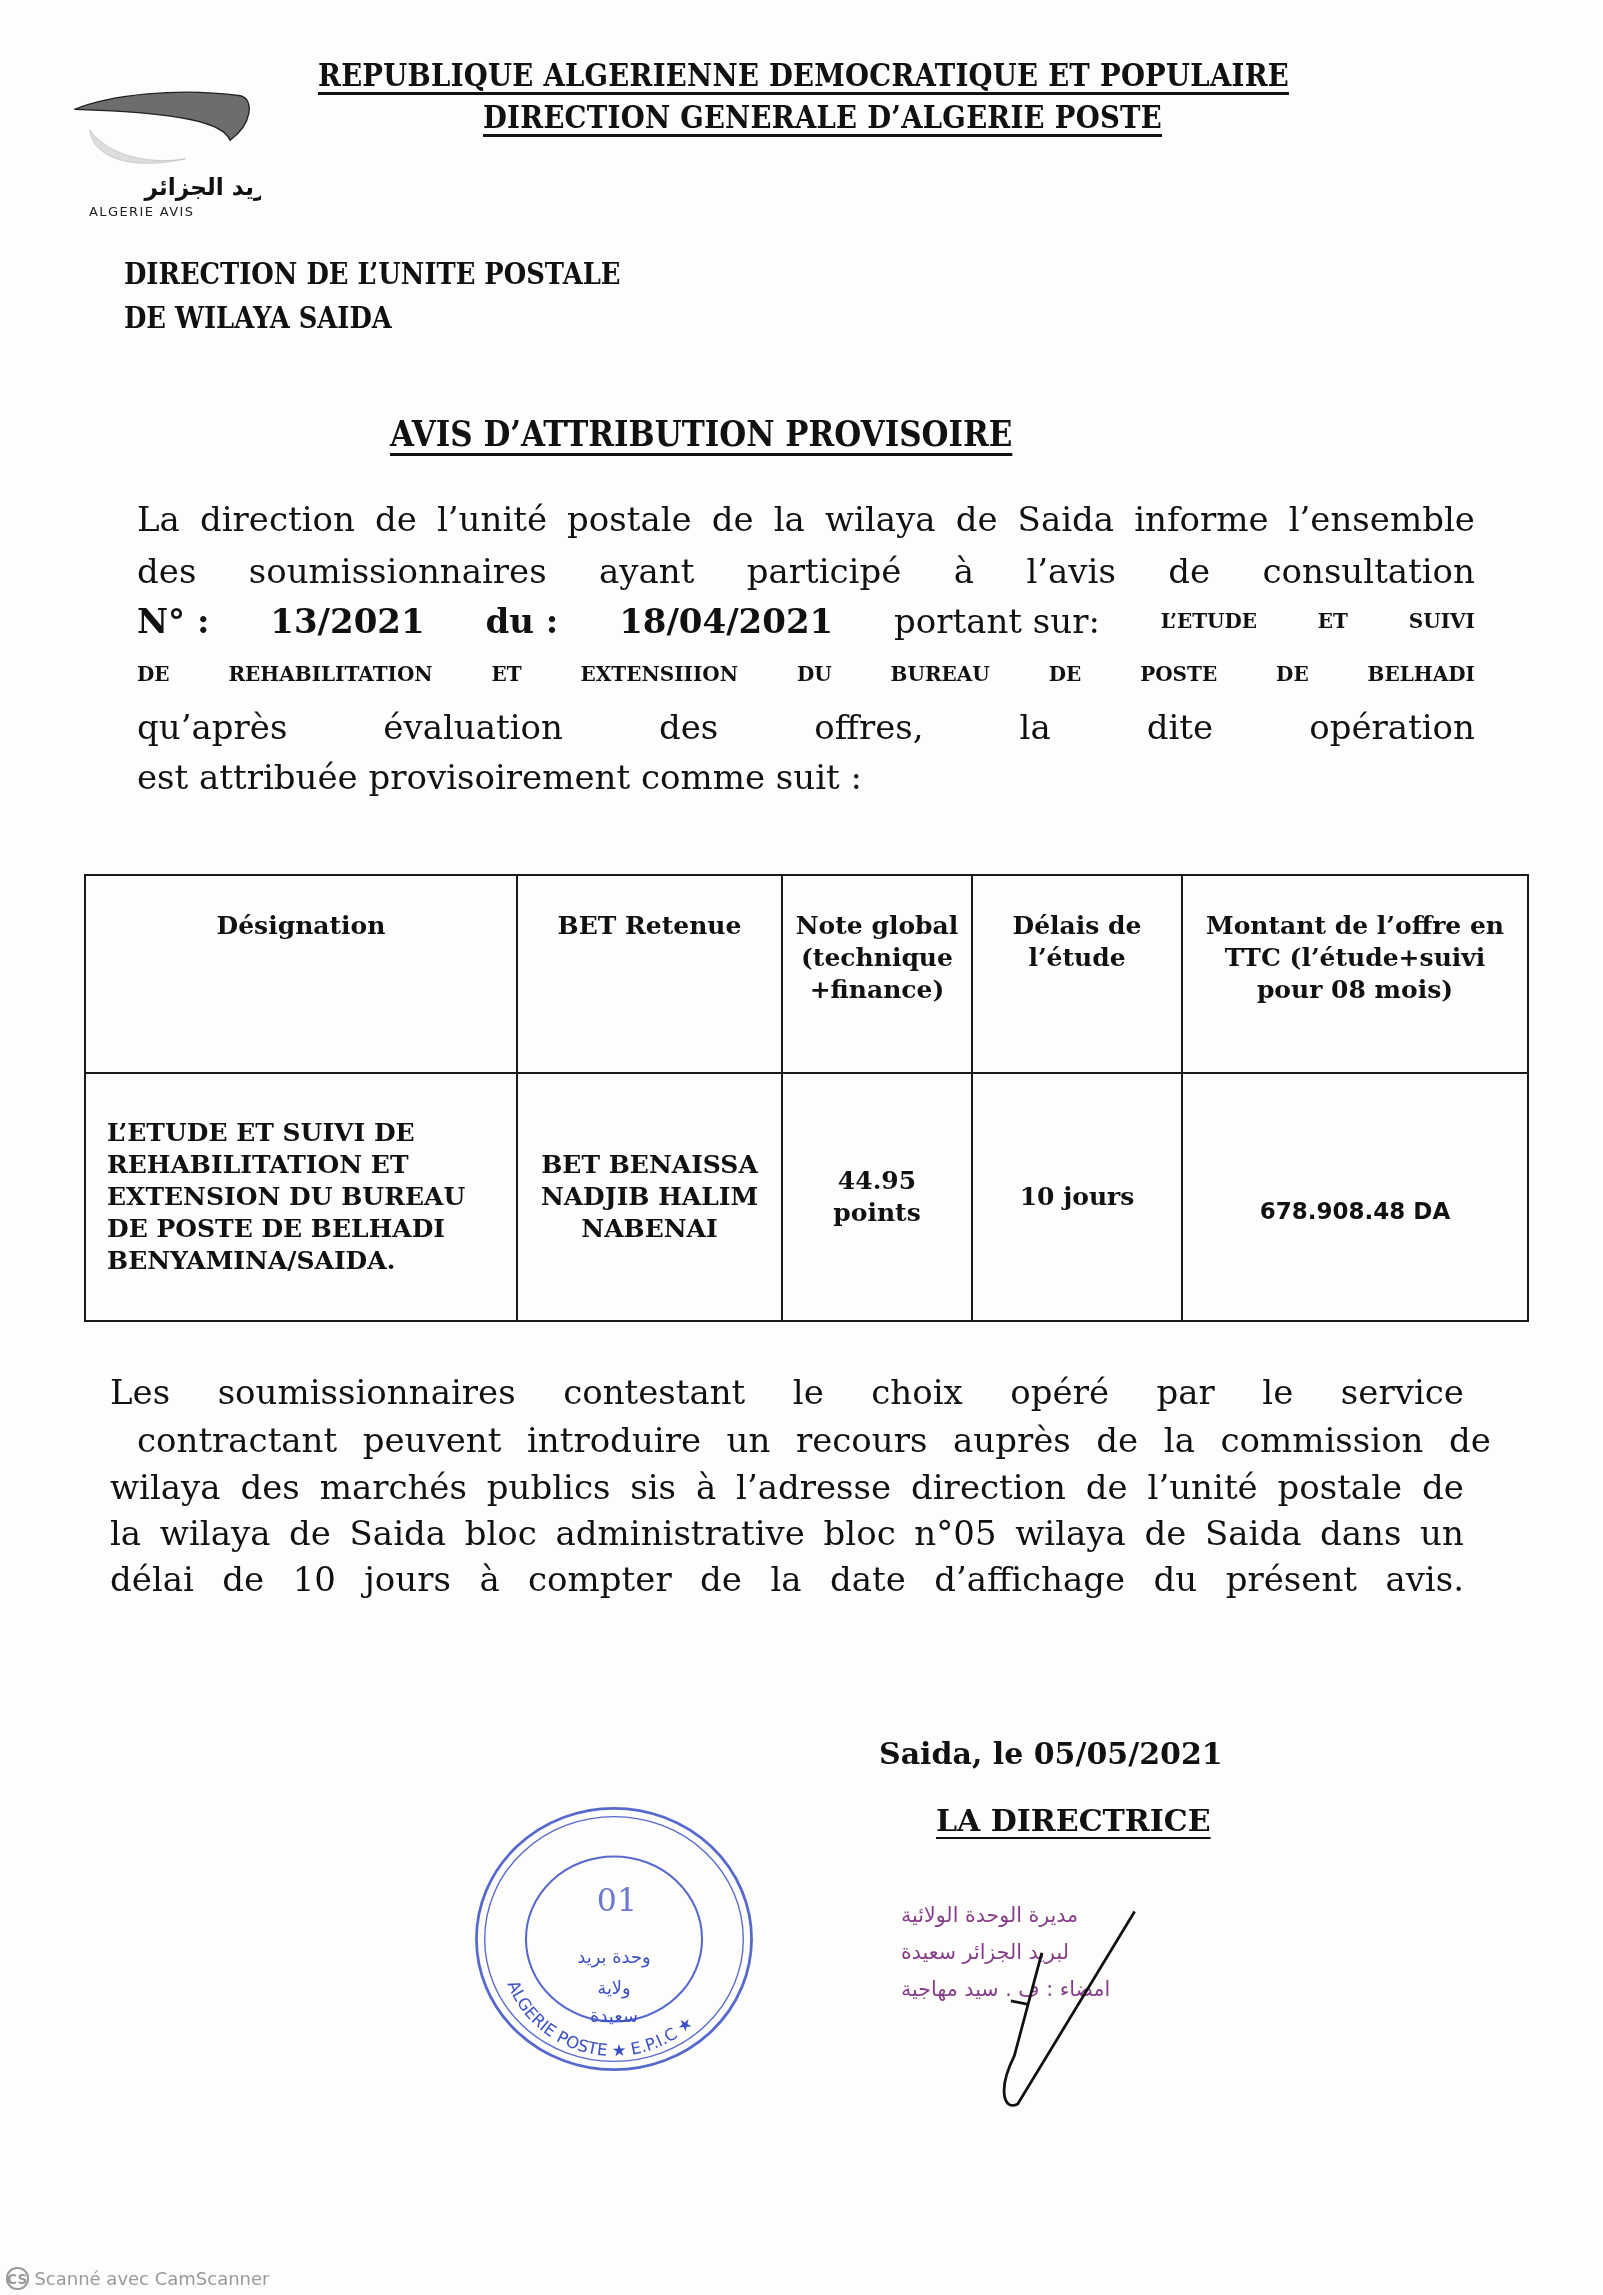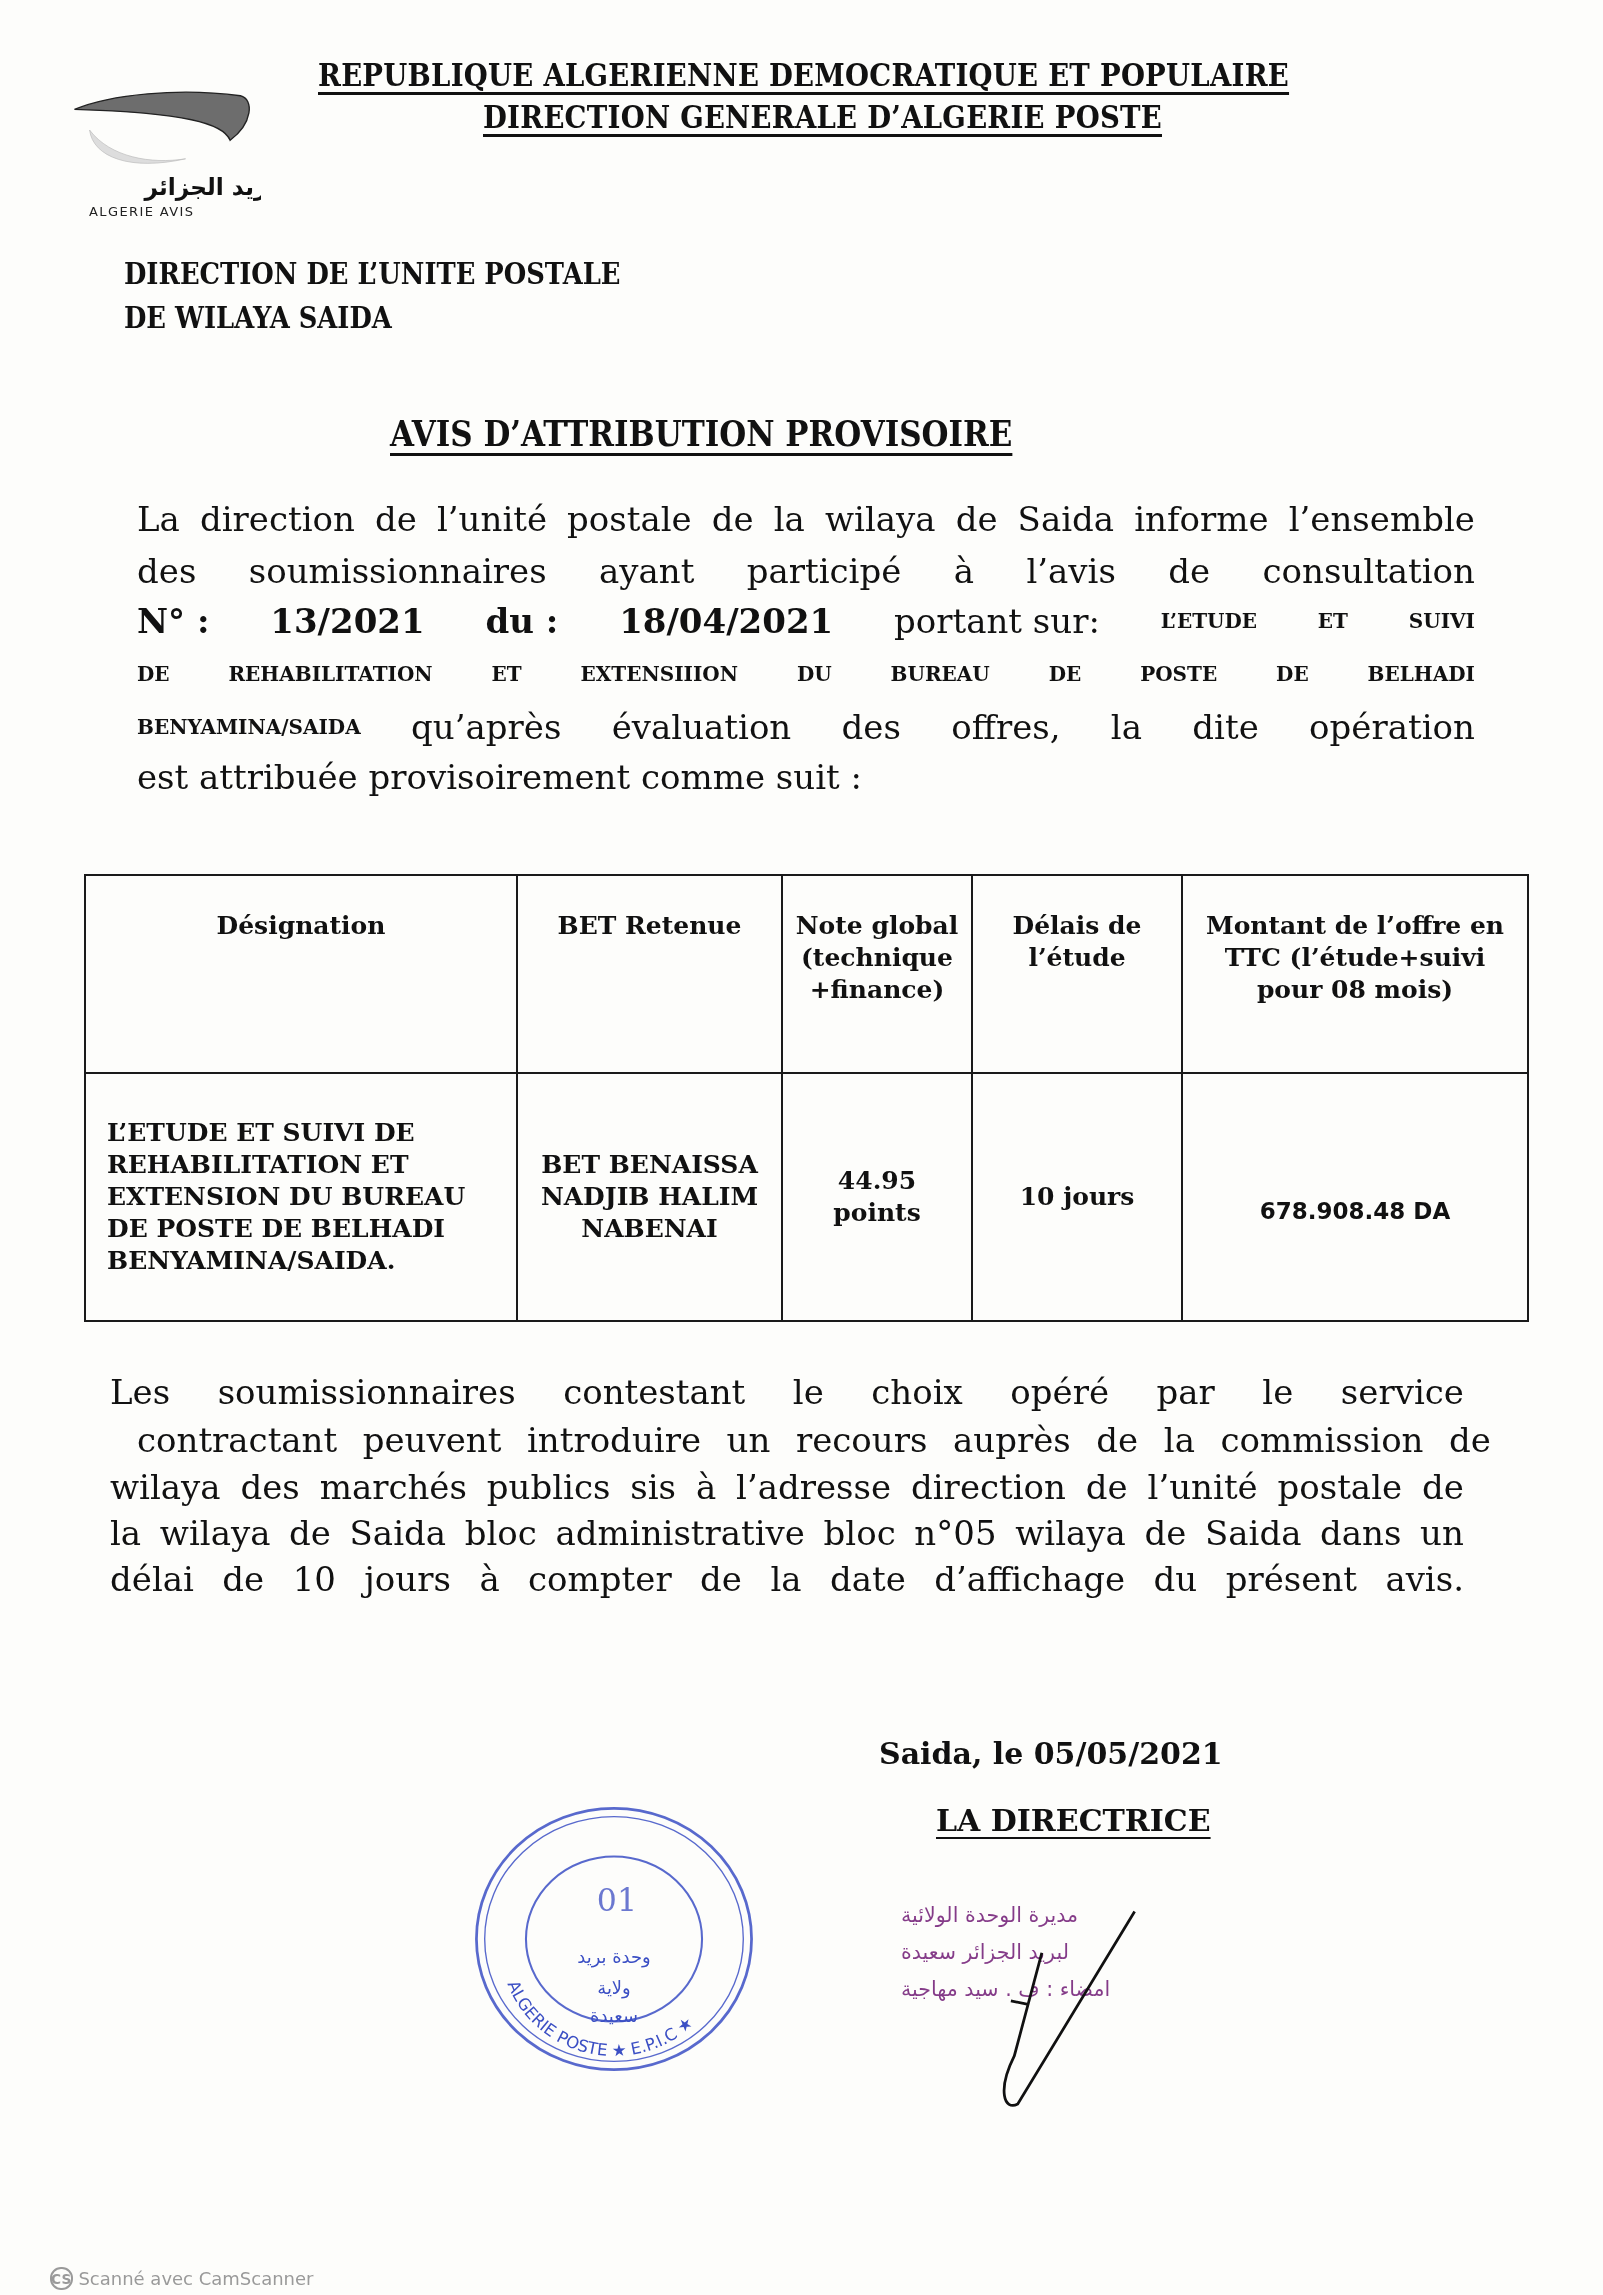--- a/index.html
+++ b/index.html
@@ -37,21 +37,21 @@
   #p2l1 { top:1368px; } #p2l2 { top:1416px;margin-left:27px; } #p2l3 { top:1463px; }
   #p2l4 { top:1509px; } #p2l5 { top:1555px; }
   
   #date { left:879px; top:1736px; font-weight:bold; font-size:30px; white-space:nowrap; }
   #signer { left:936px; top:1803px; font-weight:bold; font-size:30px; text-decoration:underline; text-decoration-thickness:2.1px; text-underline-offset:5.5px; white-space:nowrap; }
   #stamp { left:466px; top:1798px; width:296px; height:282px; }
   #signature { left:894px; top:1884px; width:385px; height:227px; }
   #sig-text { left:901px; top:1897px; width:357px; direction:rtl; font-family:"DejaVu Sans", sans-serif; color:#701a75; font-size:20.6px; line-height:37px; text-align:left; opacity:0.85; }
   
   #footer { left:5.5px; top:2267px; font-family:"DejaVu Sans", sans-serif; color:#9a9a9a; font-size:18px; display:flex; align-items:center; gap:5.5px; }
-  #cs-icon { width:23.4px; height:23.4px; border:2.1px solid #9a9a9a; border-radius:11px; font-size:13.7px; font-weight:bold; display:flex; align-items:center; justify-content:center; box-sizing:border-box; color:#9a9a9a;margin-left:44px; }
+  #cs-icon { width:23.4px; height:23.4px; border:2.1px solid #9a9a9a; border-radius:11px; font-size:13.7px; font-weight:bold; display:flex; align-items:center; justify-content:center; box-sizing:border-box; color:#9a9a9a; }
 </style>
 </head>
 <body>
 
 <svg id="logo" class="abs" viewBox="0 0 280 210">
   <path d="M8,40 C60,18 160,8 250,20 C270,25 268,60 235,85 C225,60 170,45 8,40 Z" fill="#6d6d6d" stroke="#222" stroke-width="2"></path>
   <path d="M30,70 C35,110 90,130 170,112 C120,120 60,110 30,70 Z" fill="#ddd" stroke="#bbb" stroke-width="1"></path>
   <text x="110" y="165" font-size="34" font-weight="bold" fill="#111" font-family="DejaVu Sans, sans-serif">بريد الجزائر</text>
 </svg>
 <div id="logo-text" class="abs">ALGERIE  AVIS</div>
@@ -104,21 +104,20 @@
     <span class="sb">ET</span>
     <span class="sb">EXTENSIIION</span>
     <span class="sb">DU</span>
     <span class="sb">BUREAU</span>
     <span class="sb">DE</span>
     <span class="sb">POSTE</span>
     <span class="sb">DE</span>
     <span class="sb">BELHADI</span>
   </div>
 <div id="p1l5" class="abs pl">
-  <span class="sb">BENYAMINA/SAIDA</span>
   <span>qu’après</span>
   <span>évaluation</span>
   <span>des</span>
   <span>offres,</span>
   <span>la</span>
   <span>dite</span>
   <span>opération</span>
 </div>
 <div id="p1l6" class="abs pl left">
   <span>est attribuée provisoirement comme suit :</span>

